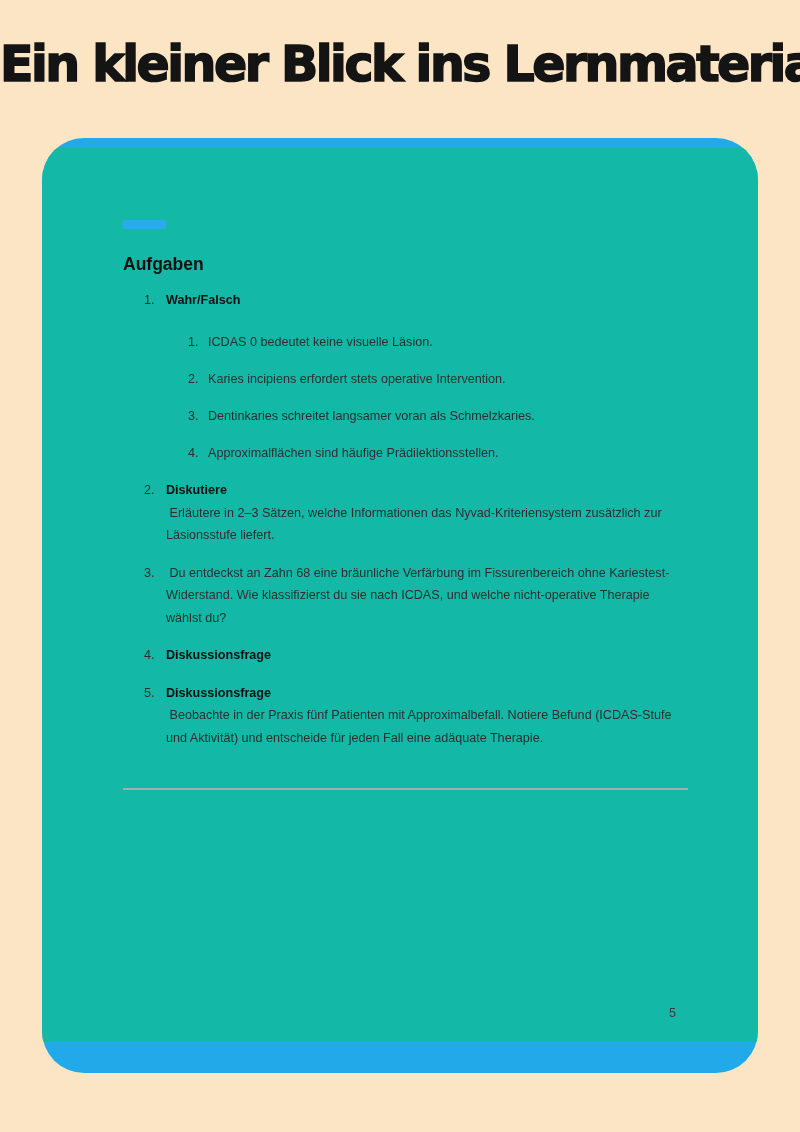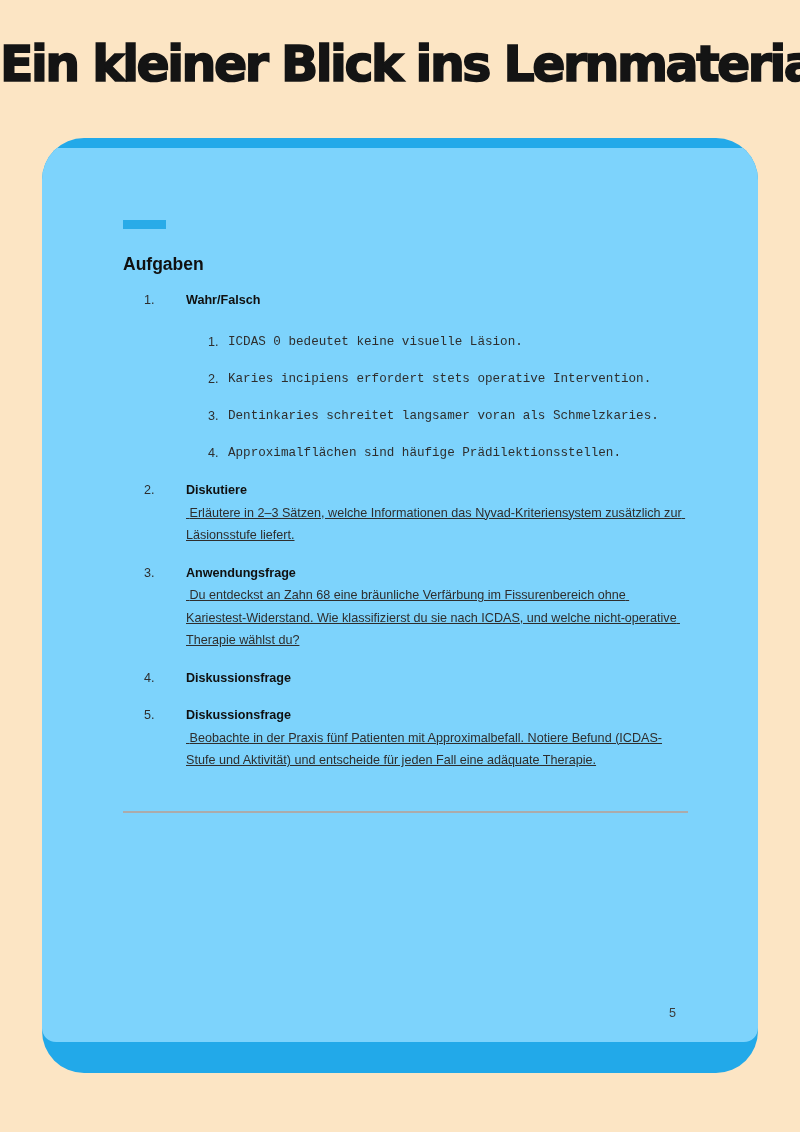--- a/index.html
+++ b/index.html
@@ -37,22 +37,21 @@
     background: #22A9E9;
     border-radius: 42px;
     overflow: hidden;
   }
   .doc-page {
     position: absolute;
     left: 0;
     right: 0;
     top: 10px;
     bottom: 31px;
-    background: #7dd3fc;
-    border-radius: 14px;
+    background: #14b8a6;
   }
   .doc-content {
     position: absolute;
     left: 81px;
     right: 70px;
     top: 0;
     color: #2e2e2e;
     font-size: 12.6px;
     line-height: 22.5px;
   }
@@ -75,39 +74,38 @@
   .task-list { margin-top: 15px; }
   .task-item {
     display: flex;
     padding-left: 21px;
     margin-top: 15px;
   }
   .task-num {
     flex: 0 0 22px;
     width: 22px;
   }
-  .task-body { flex: 1; min-width: 0; margin-left: 20px; }
+  .task-body { flex: 1; min-width: 0; }
   .task-label {
     font-weight: bold;
     color: #101010;
   }
   .task-text {
     white-space: pre-wrap;
     max-width: 522px;
-    text-decoration: underline;
   }
 
   .subtask-list { padding-left: 22px; margin-top: 19px; }
   .subtask-item {
     display: flex;
     margin-top: 14.5px;
   }
   .subtask-item:first-child { margin-top: 0; }
   .subtask-num { flex: 0 0 20px; width: 20px; }
-  .subtask-text { flex: 1; font-family: Liberation Mono, monospace; }
+  .subtask-text { flex: 1; }
 
   .divider {
     margin-top: 39px;
     height: 2px;
     background: #ABABAB;
     border: none;
     width: 100%;
   }
 
   .page-number {
@@ -162,21 +160,20 @@
           <div class="task-num">2.</div>
           <div class="task-body">
             <div class="task-label">Diskutiere</div>
             <div class="task-text"> Erläutere in 2–3 Sätzen, welche Informationen das Nyvad-Kriteriensystem zusätzlich zur Läsionsstufe liefert.</div>
           </div>
         </div>
 
         <div class="task-item">
           <div class="task-num">3.</div>
           <div class="task-body">
-            <div class="task-label">Anwendungsfrage</div>
             <div class="task-text"> Du entdeckst an Zahn 68 eine bräunliche Verfärbung im Fissurenbereich ohne Kariestest-Widerstand. Wie klassifizierst du sie nach ICDAS, und welche nicht-operative Therapie wählst du?</div>
           </div>
         </div>
 
         <div class="task-item">
           <div class="task-num">4.</div>
           <div class="task-body">
             <div class="task-label">Diskussionsfrage</div>
           </div>
         </div>

